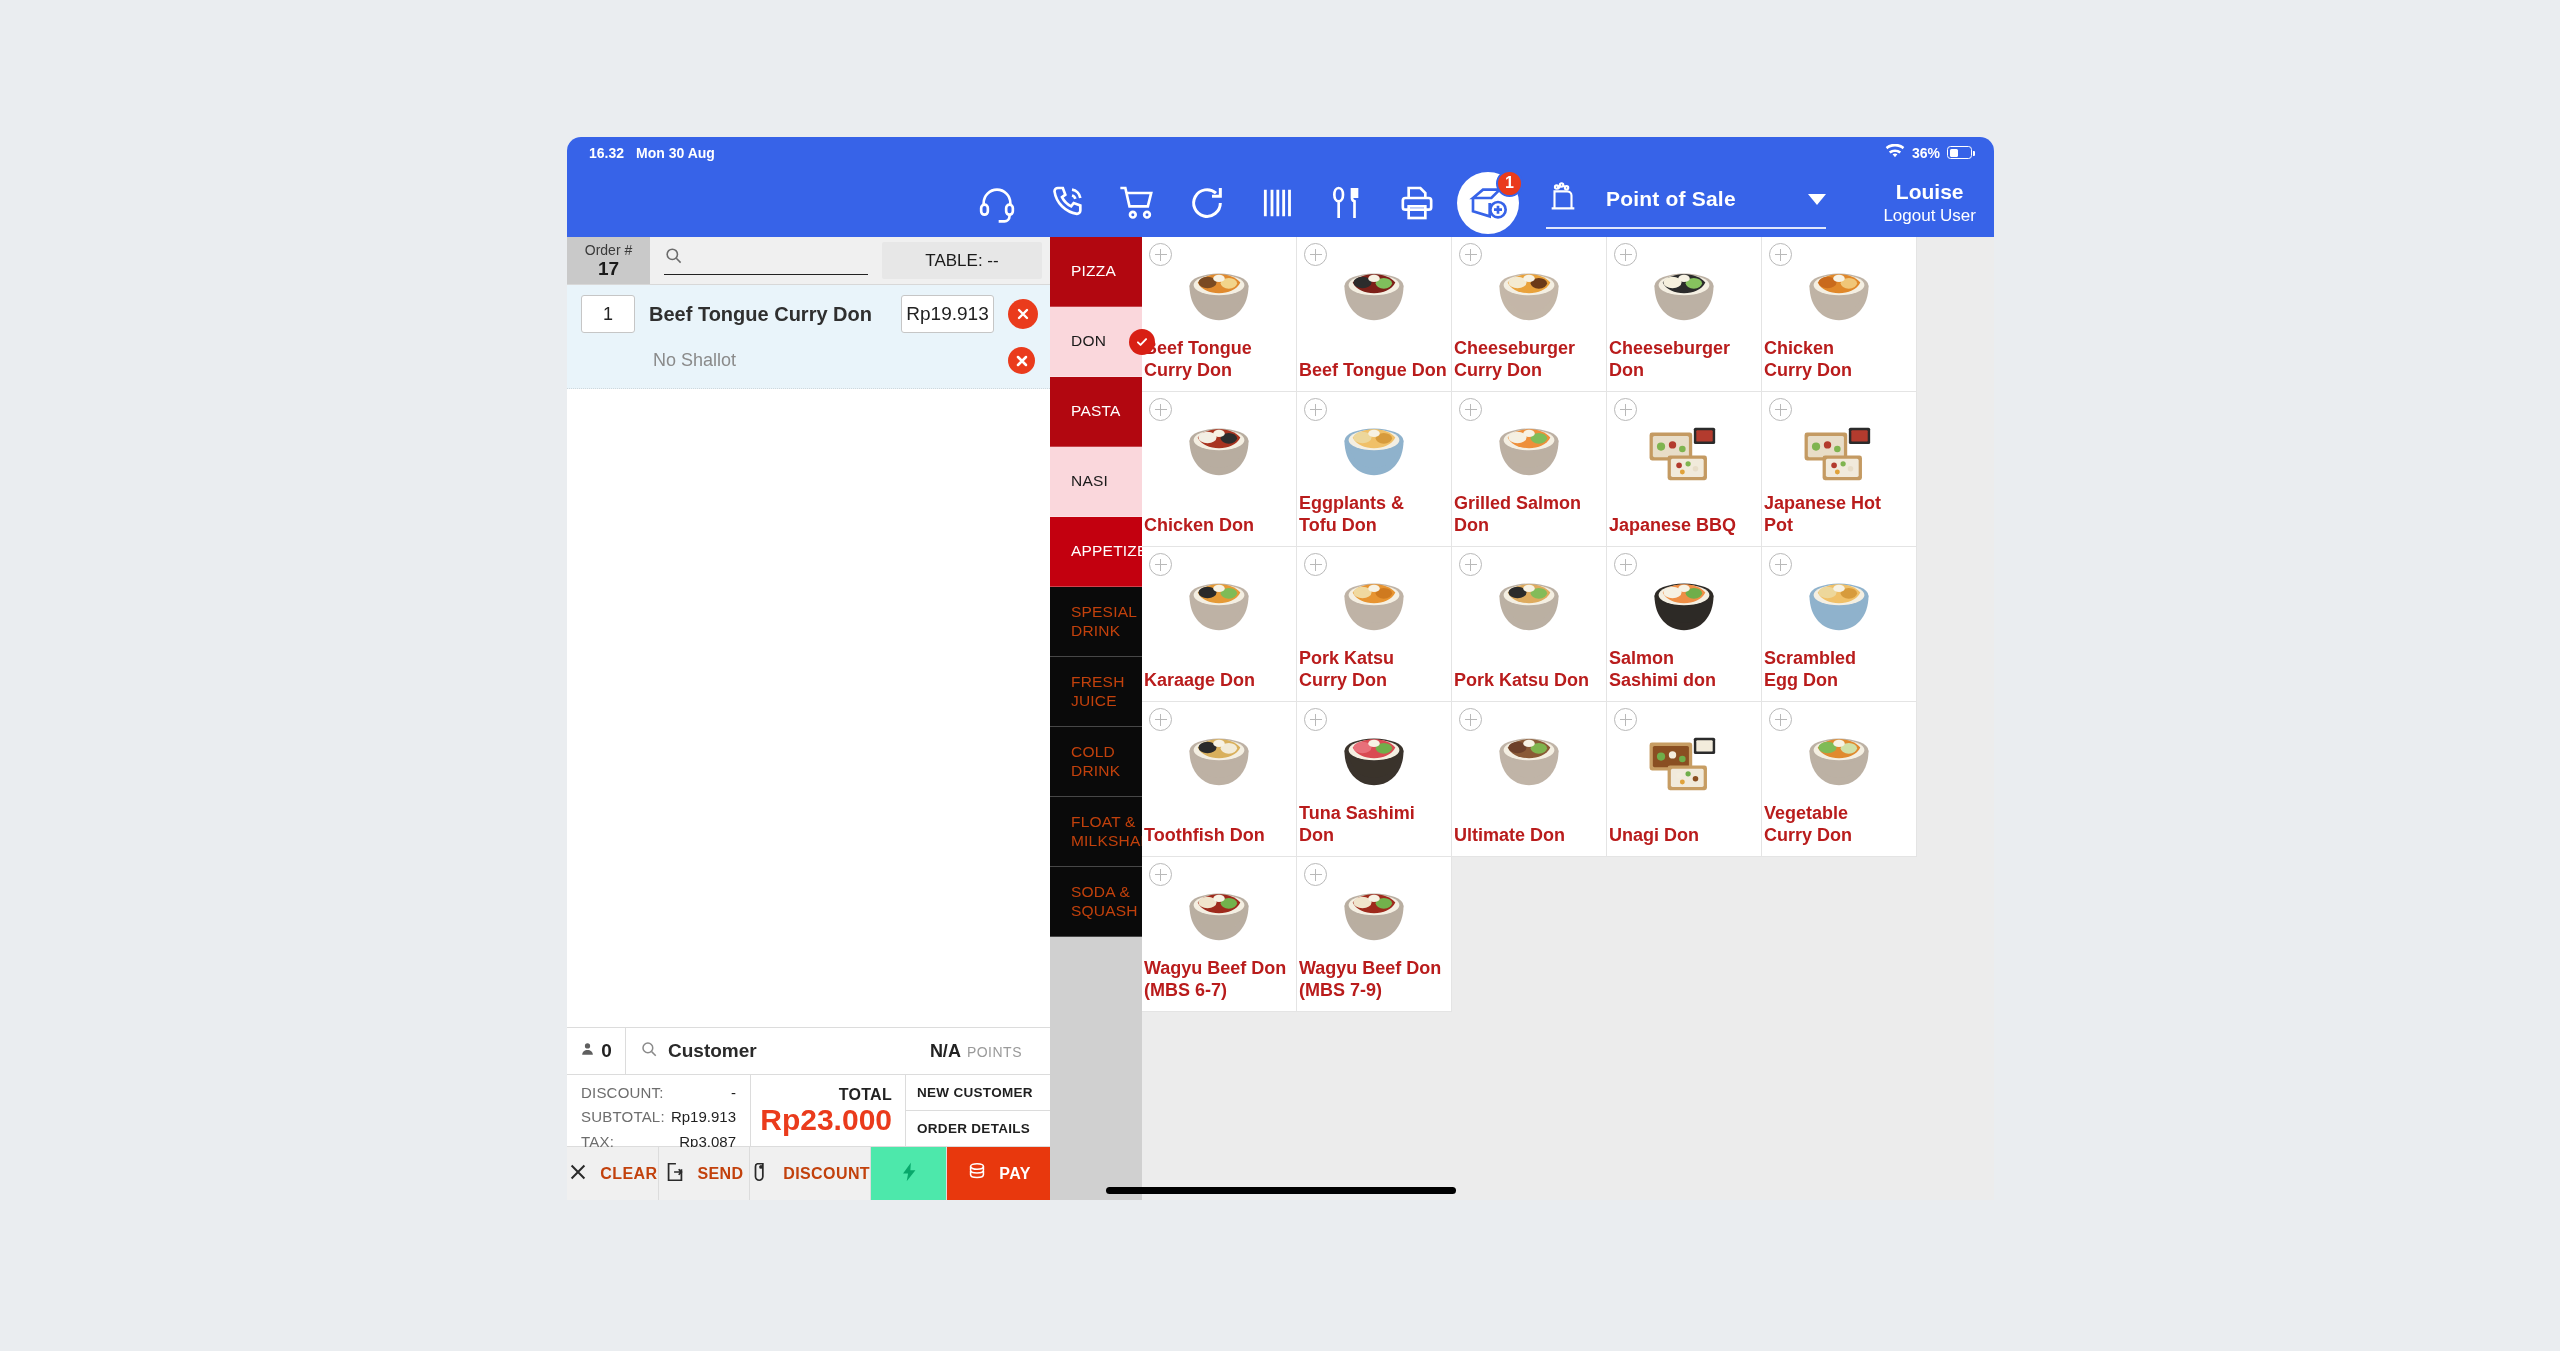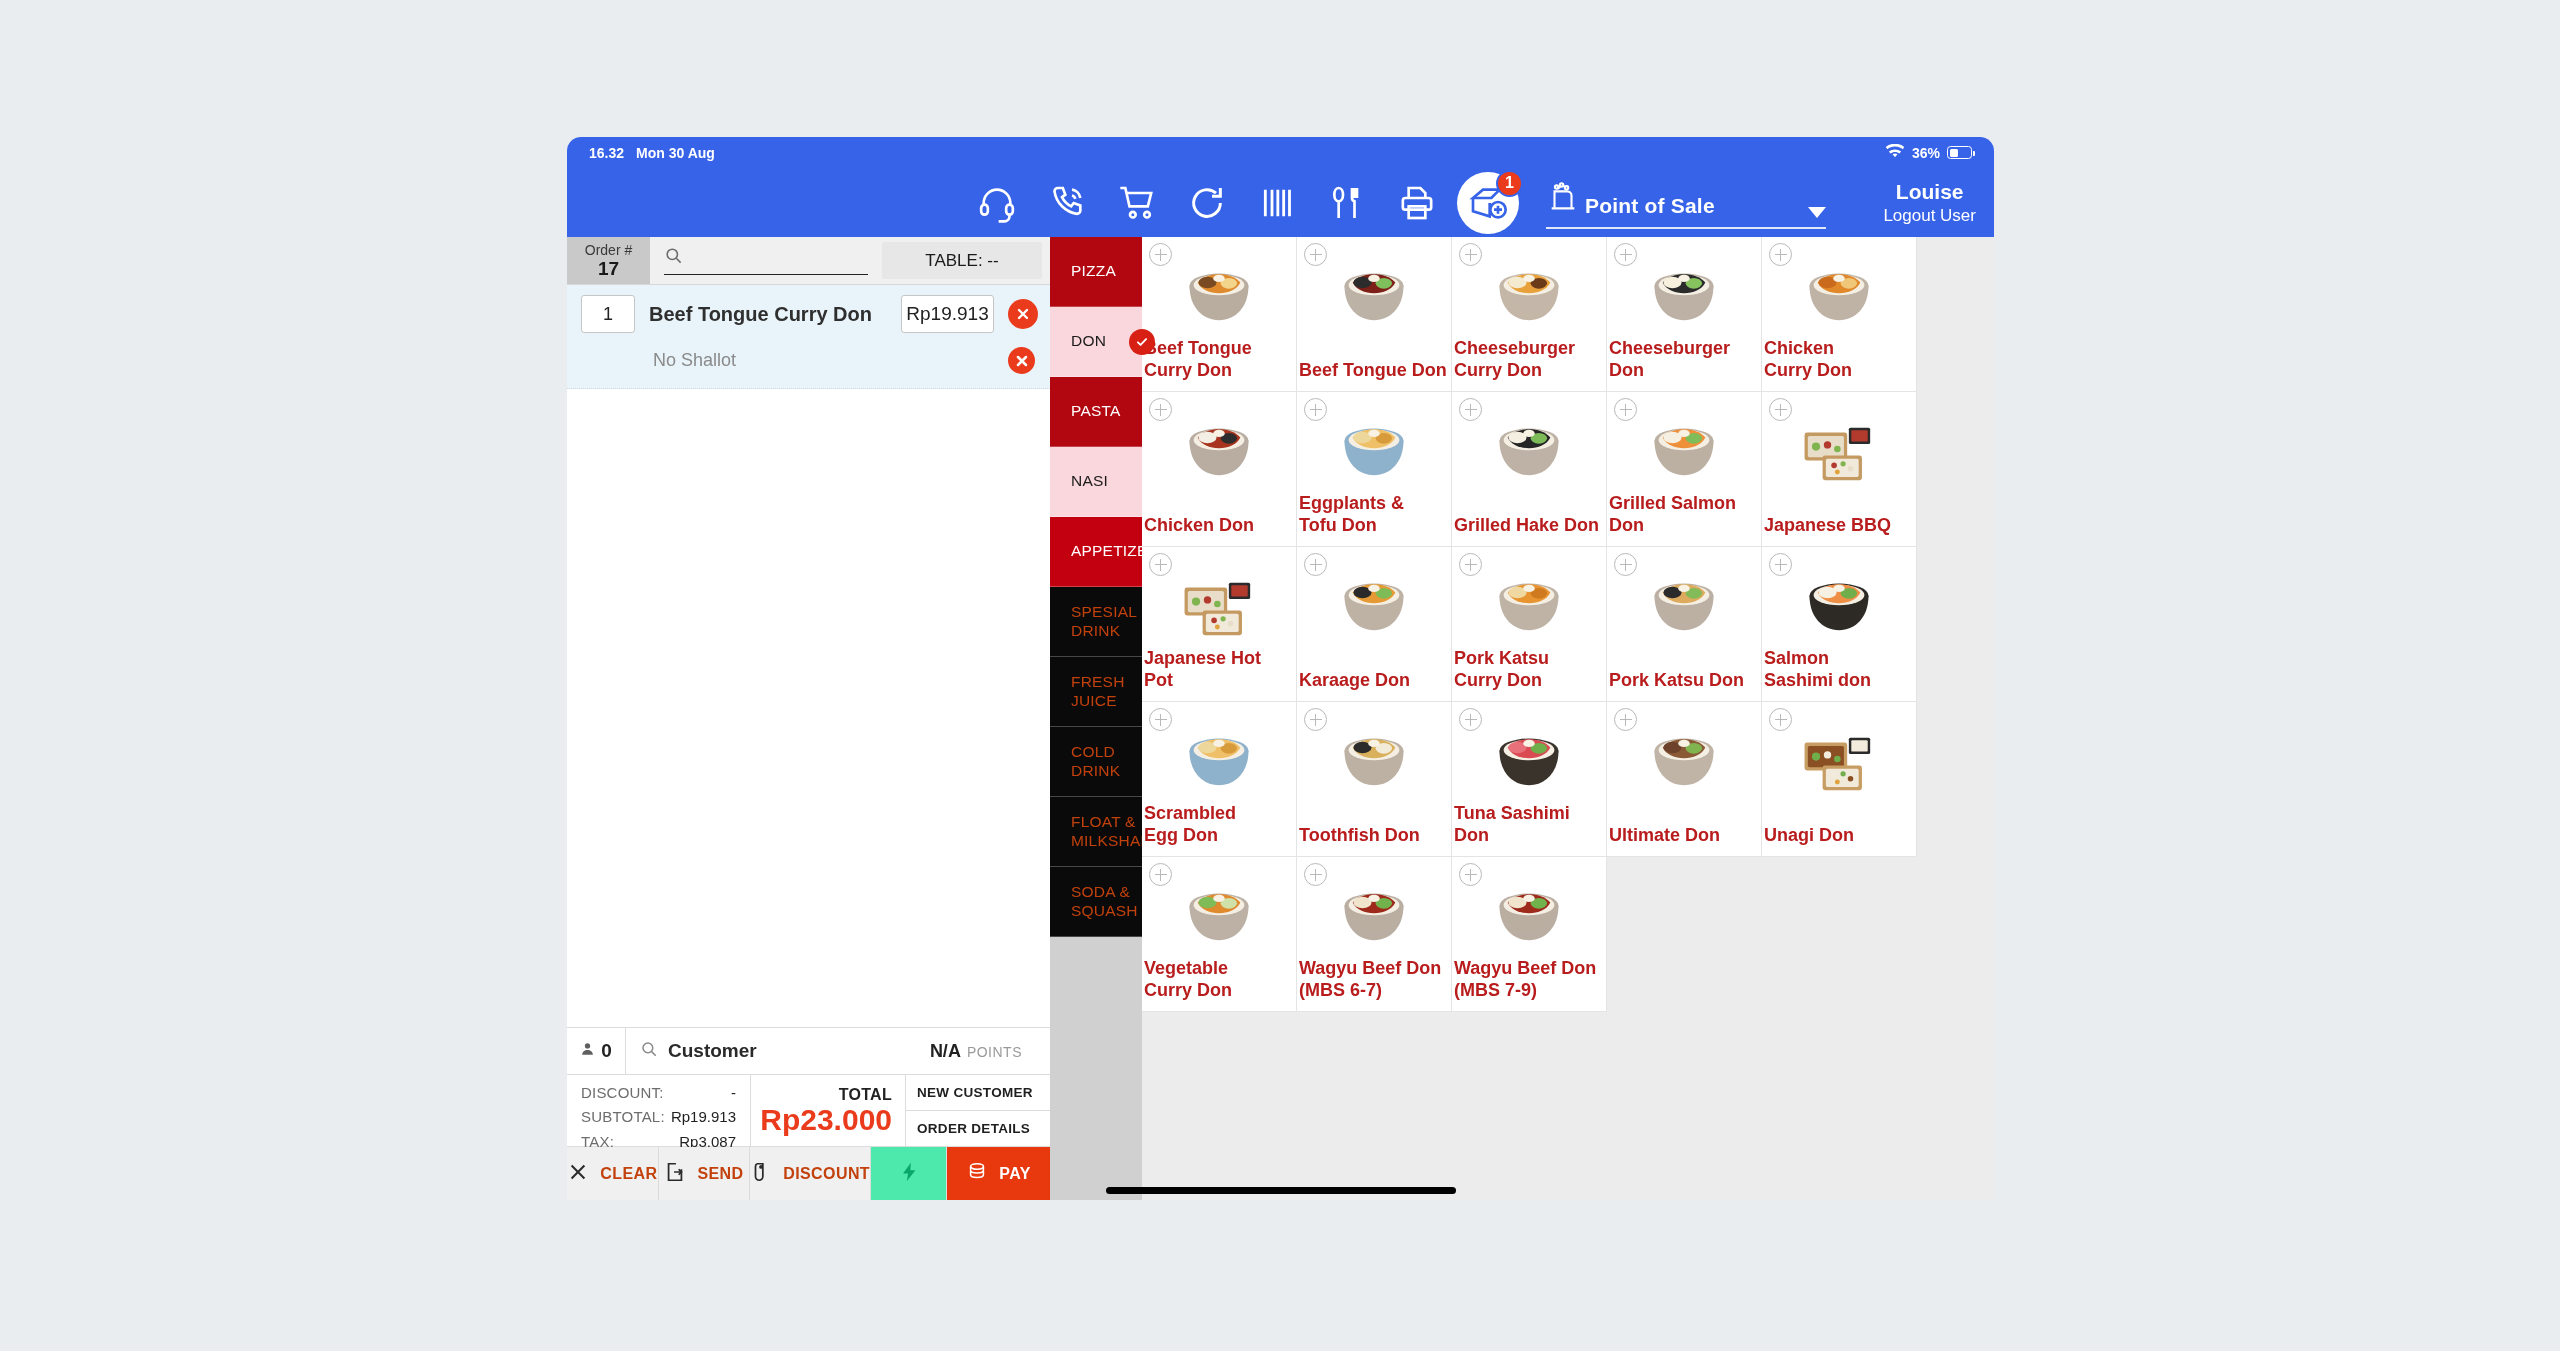--- a/index.html
+++ b/index.html
@@ -53,21 +53,21 @@
   }
   .tb-btn.highlight svg { stroke: #3763e8; }
   .badge {
     position: absolute; top: -2px; right: -4px;
     background: #ea3b1c; color: #fff; font-size: 16px; font-weight: bold;
     min-width: 27px; height: 27px; border-radius: 14px;
     display: flex; align-items: center; justify-content: center;
     border: 2px solid #3763e8;
   }
   .tb-mode {
-    display: flex; align-items: flex-end; gap: 5px;
+    display: flex; align-items: center; gap: 26px;
     margin-left: 22px; padding: 4px 0 9px 0;
     border-bottom: 2.5px solid rgba(255,255,255,.85);
     min-width: 280px; cursor: pointer;
   }
   .tb-mode-label { font-size: 21px; font-weight: bold; letter-spacing: .2px; }
   .caret { margin-left: auto; width:0;height:0;border-left:9px solid transparent;border-right:9px solid transparent;border-top:11px solid #fff; }
   .tb-user { margin-left: auto; text-align: center; line-height: 1.25; cursor:pointer; }
   .tb-user .nm { font-size: 21px; font-weight: bold; }
   .tb-user .lo { font-size: 17px; }
   
@@ -556,34 +556,20 @@
     <ellipse cx="62" cy="37" rx="10" ry="6.5" fill="#d79b3c"></ellipse>
     <ellipse cx="50" cy="31" rx="7" ry="4.5" fill="#f7f2e4"></ellipse>
     <path d="M18 43c5 20 17 30 32 30s27-10 32-30c-8 8-19 12-32 12s-24-4-32-12z" fill="#8fb2cc" opacity=".55"></path>
   </svg></span>
      <span class="card-label">Eggplants &amp;
 Tofu Don</span>
           </div>
           <div class="card">
             <span class="plus"></span>
      <span class="thumb"><svg viewBox="0 0 100 100" width="82" height="82">
-    <ellipse cx="50" cy="40" rx="36" ry="15" fill="#bdb2a5"></ellipse>
-    <path d="M14 40c0 26 16 42 36 42s36-16 36-42z" fill="#bdb2a5"></path>
-    <ellipse cx="50" cy="39" rx="31" ry="12.5" fill="#f4efe2"></ellipse>
-    <path d="M24 36c6-7 16-10 26-10s20 3 26 10c-4 9-15 13-26 13S28 45 24 36z" fill="#262626"></path>
-    <ellipse cx="36" cy="36" rx="11" ry="7" fill="#f4efe0"></ellipse>
-    <ellipse cx="62" cy="37" rx="10" ry="6.5" fill="#7cbb57"></ellipse>
-    <ellipse cx="50" cy="31" rx="7" ry="4.5" fill="#f7f2e4"></ellipse>
-    <path d="M18 43c5 20 17 30 32 30s27-10 32-30c-8 8-19 12-32 12s-24-4-32-12z" fill="#bdb2a5" opacity=".55"></path>
-  </svg></span>
-     <span class="card-label">Grilled Hake Don</span>
-          </div>
-          <div class="card">
-            <span class="plus"></span>
-     <span class="thumb"><svg viewBox="0 0 100 100" width="82" height="82">
     <ellipse cx="50" cy="40" rx="36" ry="15" fill="#bcb0a3"></ellipse>
     <path d="M14 40c0 26 16 42 36 42s36-16 36-42z" fill="#bcb0a3"></path>
     <ellipse cx="50" cy="39" rx="31" ry="12.5" fill="#f4efe2"></ellipse>
     <path d="M24 36c6-7 16-10 26-10s20 3 26 10c-4 9-15 13-26 13S28 45 24 36z" fill="#ee8f3a"></path>
     <ellipse cx="36" cy="36" rx="11" ry="7" fill="#f5f0e2"></ellipse>
     <ellipse cx="62" cy="37" rx="10" ry="6.5" fill="#7fbd5a"></ellipse>
     <ellipse cx="50" cy="31" rx="7" ry="4.5" fill="#f7f2e4"></ellipse>
     <path d="M18 43c5 20 17 30 32 30s27-10 32-30c-8 8-19 12-32 12s-24-4-32-12z" fill="#bcb0a3" opacity=".55"></path>
   </svg></span>
      <span class="card-label">Grilled Salmon

